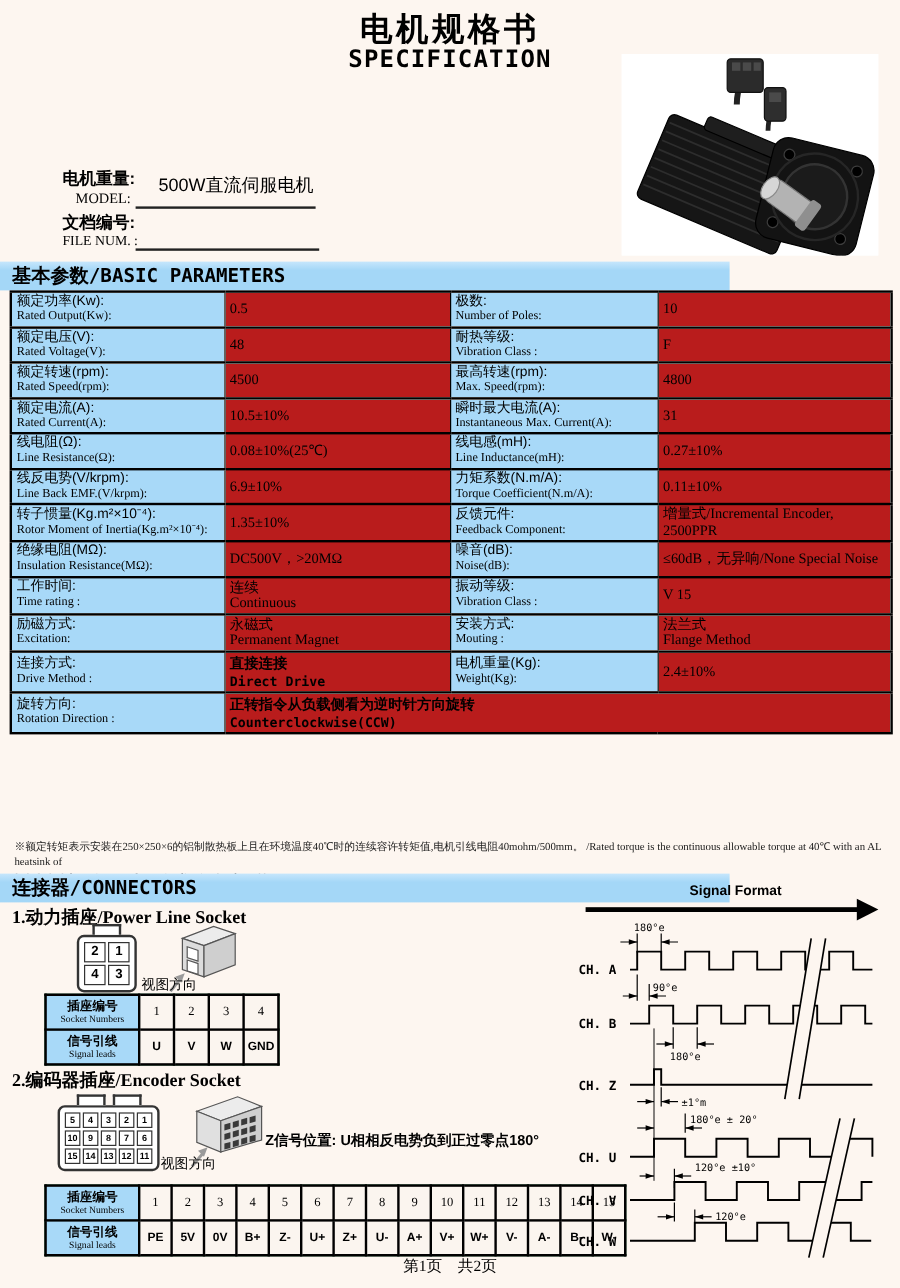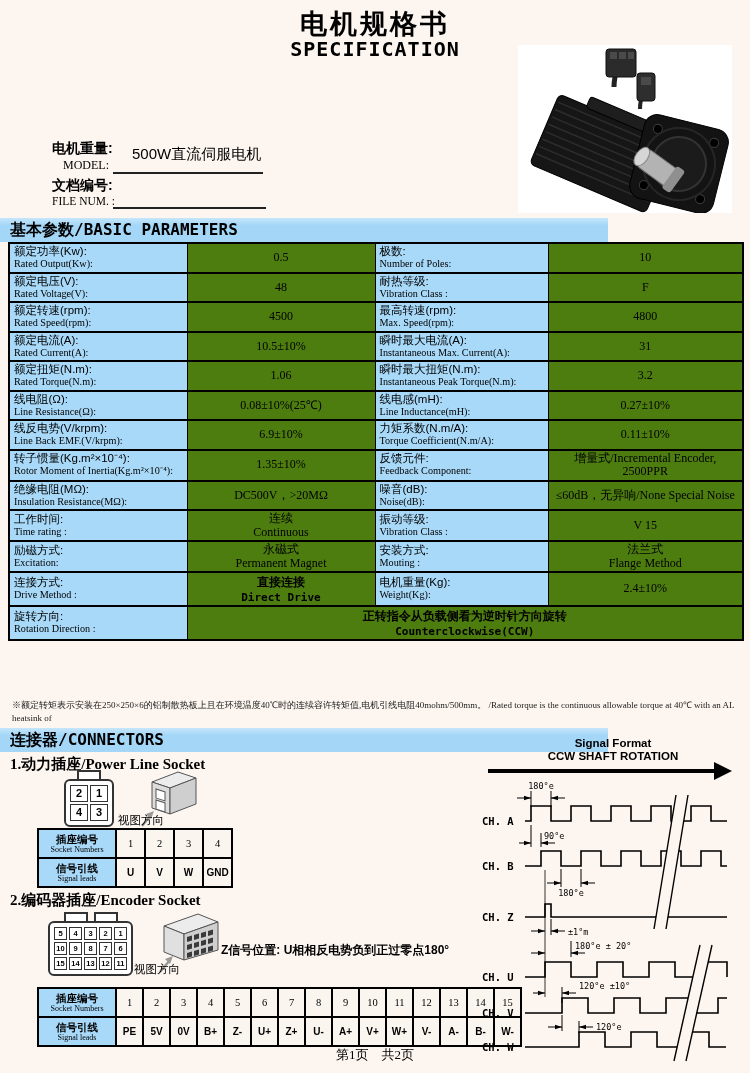--- a/index.html
+++ b/index.html
@@ -21,21 +21,21 @@
           font:bold 16px "DejaVu Sans Mono",monospace;line-height:24px;padding-left:10px;box-sizing:border-box;}
 
   
   table{border-collapse:collapse;}
   .ptable{left:8px;top:242px;width:734px;table-layout:fixed;}
   .ptable td{border:1px solid #000;border-top-width:2px;border-bottom-width:2px;padding:1px 4px;height:25px;overflow:hidden;}
   .ptable{border:2px solid #000;}
   td.lbl{background:#a8d9f8;}
   td.lbl .cn{font:11.5px "Liberation Sans",sans-serif;line-height:13px;}
   td.lbl .en{font:10.2px "Liberation Serif",serif;line-height:12.5px;}
-  td.val{background:#4d7c0f;text-align:center;}
+  td.val{background:#b91c1c;}
   td.val .vln{font:12px "Liberation Serif",serif;line-height:13.5px;}
   td.val.mono .vln{font:bold 11px "DejaVu Sans Mono",monospace;line-height:13px;}
   td.val.mono .vln:first-child{font:bold 12px "Liberation Sans",sans-serif;}
 
   .footnote{left:12px;top:699px;width:728px;font:9px "Liberation Serif",serif;line-height:1.45;color:#1a1a1a;}
 
   
   .sub-title{font:bold 15px "Liberation Serif",serif;}
   .pin-widget{display:inline-block;}
   .tabrow{display:flex;justify-content:center;gap:6px;}
@@ -194,36 +194,20 @@
         </td>
         <td class="val">
           <div class="vln">10.5±10%</div>
         </td>
         <td class="lbl">
           <div class="cn">瞬时最大电流(A):</div>
           <div class="en">Instantaneous Max. Current(A):</div>
         </td>
         <td class="val">
           <div class="vln">31</div>
-        </td>
-      </tr>
-      <tr>
-        <td class="lbl">
-          <div class="cn">额定扭矩(N.m):</div>
-          <div class="en">Rated Torque(N.m):</div>
-        </td>
-        <td class="val">
-          <div class="vln">1.06</div>
-        </td>
-        <td class="lbl">
-          <div class="cn">瞬时最大扭矩(N.m):</div>
-          <div class="en">Instantaneous Peak Torque(N.m):</div>
-        </td>
-        <td class="val">
-          <div class="vln">3.2</div>
         </td>
       </tr>
       <tr>
         <td class="lbl">
           <div class="cn">线电阻(Ω):</div>
           <div class="en">Line Resistance(Ω):</div>
         </td>
         <td class="val">
           <div class="vln">0.08±10%(25℃)</div>
         </td>
@@ -500,21 +484,20 @@
         <td class="csig">V-</td>
         <td class="csig">A-</td>
         <td class="csig">B-</td>
         <td class="csig">W-</td>
       </tr>
     </tbody>
 </table>
 
 <div class="abs" style="left:480px;top:737px;width:266px;">
   <div class="sig-title">Signal Format</div>
-  <div class="sig-title">CCW SHAFT ROTATION</div>
   <div class="sig-arrow"></div>
   <svg width="262" height="286" viewBox="0 0 262 286" style="margin-top:4px;">
     <g stroke="#000" stroke-width="1.6" fill="none">
       <path d="M45,44 h6 v-15 h20 v15 h20 v-15 h20 v15 h20 v-15 h20 v15 h20 v-15 h20 v15 h20 v-15 h20 v15 h16"></path>
       <path d="M45,89 h16 v-15 h20 v15 h20 v-15 h20 v15 h20 v-15 h20 v15 h20 v-15 h20 v15 h20 v-15 h20 v15 h6"></path>
       <path d="M45,140 h20 v-13 h6 v13 h176"></path>
       <path d="M45,200 h20 v-15 h26 v15 h26 v-15 h26 v15 h26 v-15 h26 v15 h26 v-15 h26 v15"></path>
       <path d="M45,236 h37 v-15 h26 v15 h26 v-15 h26 v15 h26 v-15 h26 v15 h26 v-15 h9"></path>
       <path d="M45,270 h54 v-15 h26 v15 h26 v-15 h26 v15 h26 v-15 h26 v15 h17"></path>
     </g>

